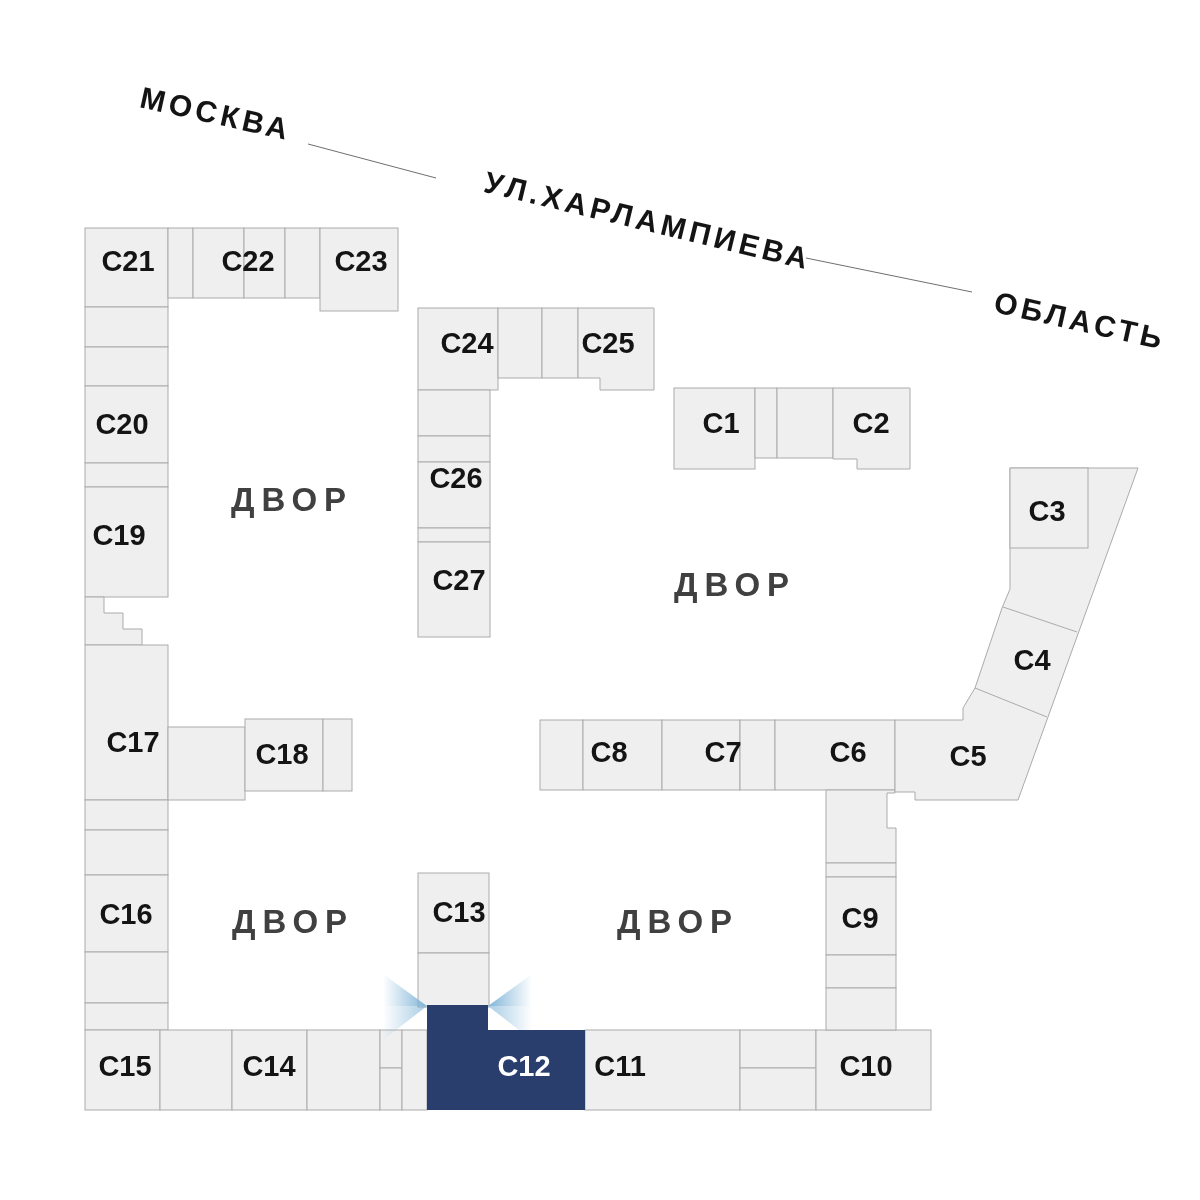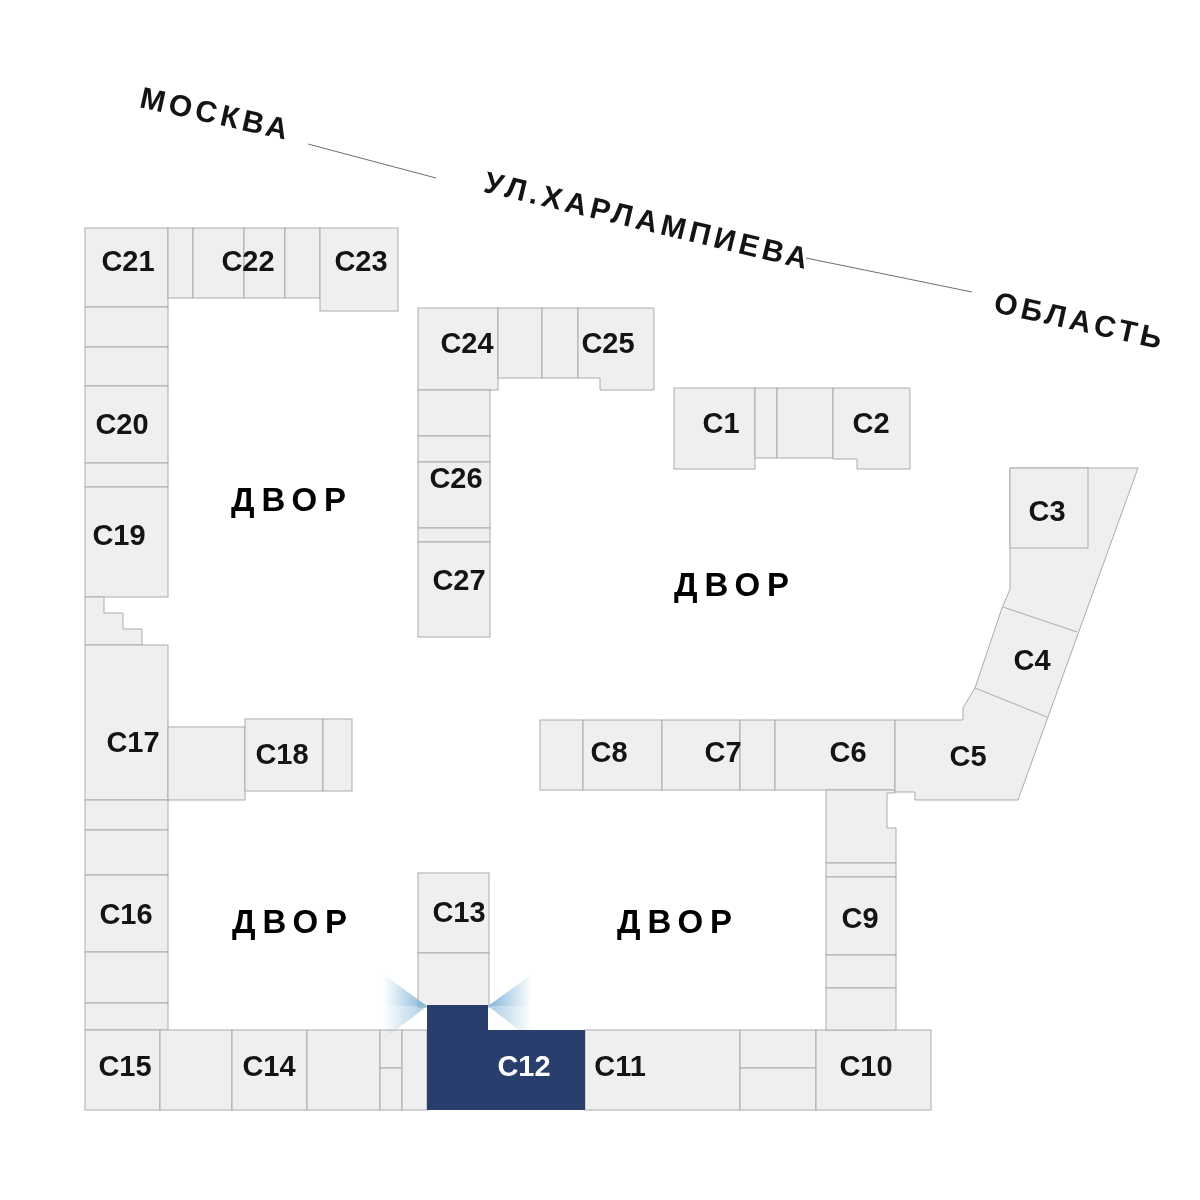--- a/index.html
+++ b/index.html
@@ -7,21 +7,21 @@
     position:relative;width:1200px;height:1200px;background:#ffffff;
     font-family:"Liberation Sans", sans-serif;overflow:hidden;
   }
   svg#map{position:absolute;left:0;top:0;}
   .street-label{
     position:absolute;font-weight:bold;font-size:30px;letter-spacing:4px;
     color:#141414;white-space:nowrap;transform-origin:center center;
   }
   .courtyard-label{
     position:absolute;font-weight:bold;font-size:33px;letter-spacing:7px;
-    color:#000000;white-space:nowrap;
+    color:#404040;white-space:nowrap;
   }
 </style>
 </head>
 <body>
 
 <div class="stage">
 
   <svg id="map" width="1200" height="1200" viewBox="0 0 1200 1200">
     <defs>
       <linearGradient id="beam-left" x1="0" y1="0" x2="1" y2="0">

